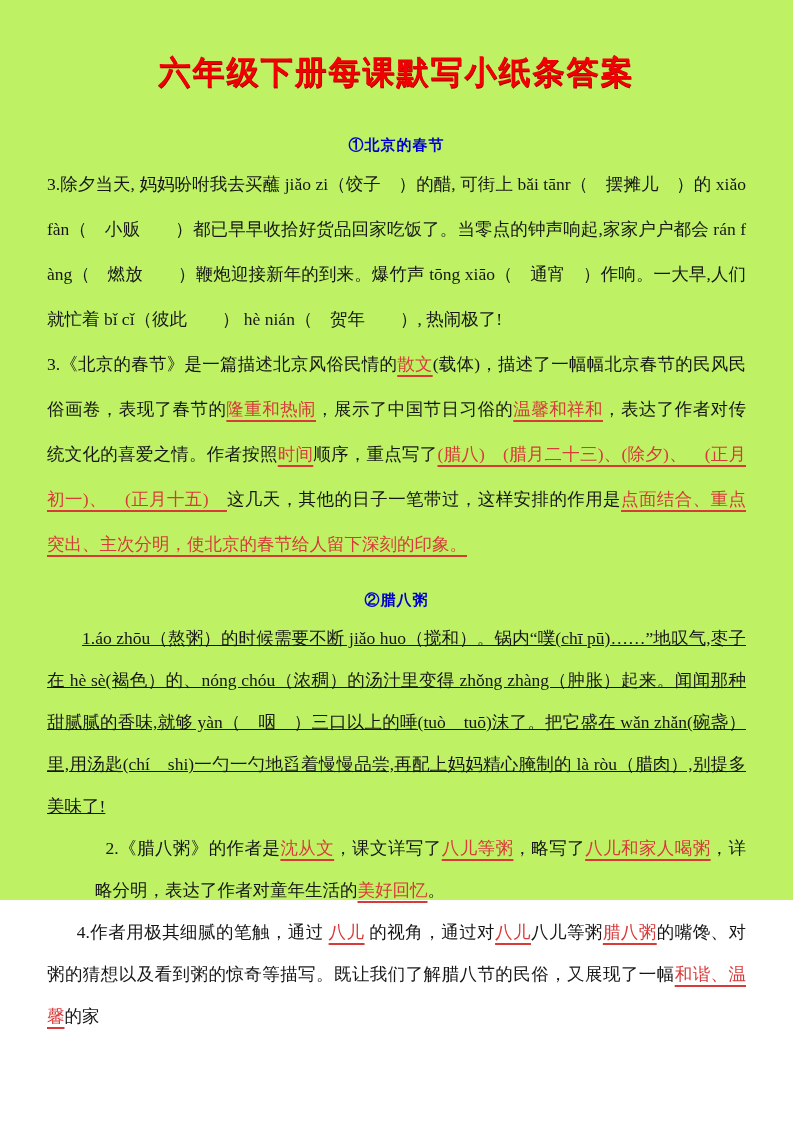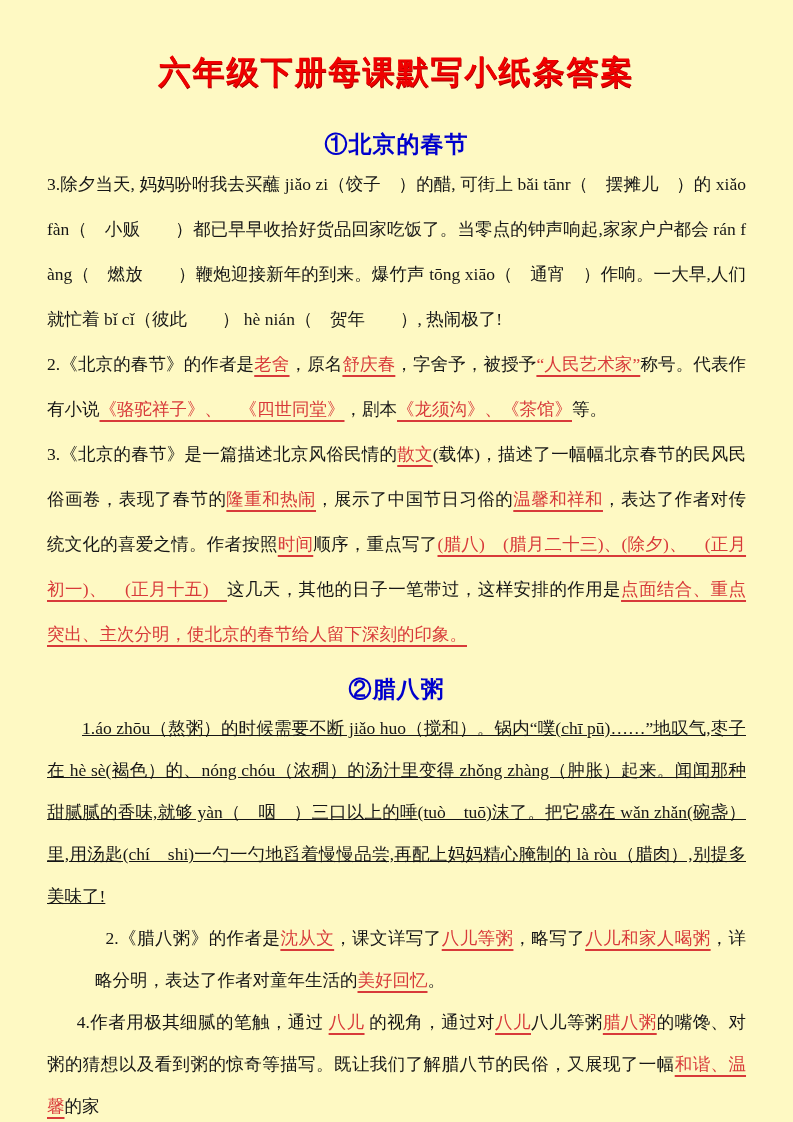--- a/index.html
+++ b/index.html
@@ -10,38 +10,38 @@
   body {
     width: 793px;
     height: 1122px;
     overflow: hidden;
     font-family: "Liberation Serif", "DejaVu Serif", serif;
     color: var(--body-color, #161616);
   }
   .page {
     box-sizing: border-box;
     width: 793px;
-    height: 1122px;
+    height: 900px;
     padding: 42px 47px 0 47px;
-    background: #fef9c3;
+    background: #bef264;
   }
   .doc-title {
     margin: 10px 0 0 0;
     text-align: center;
     font-size: 32px;
     line-height: 40px;
     font-weight: bold;
     letter-spacing: 2px;
     color: var(--title-color, #f00000);
     text-shadow: 0.6px 0.6px 0 #a00000;
   }
   .section-heading {
     margin: 40px 0 4px 0;
     text-align: center;
-    font-size: 23px;
+    font-size: 15px;
     line-height: 26px;
     font-weight: bold;
     letter-spacing: 1px;
     color: var(--heading-color, #0000cc);
   }
   .section-heading.second {
     margin-top: 20px;
   }
   p.body {
     margin: 0;
@@ -68,21 +68,20 @@
 
 <div class="page">
 
   <h1 class="doc-title">六年级下册每课默写小纸条答案</h1>
 
   <div class="section sec1">
     <h2 class="section-heading">①北京的春节</h2>
 
     <p class="body"><span class="plain">3.除夕当天, 妈妈吩咐我去买蘸 jiǎo zi（饺子　）的醋, 可街上 bǎi tānr（　摆摊儿　）的 xiǎo fàn（　小贩　　）都已早早收拾好货品回家吃饭了。当零点的钟声响起,家家户户都会 rán fàng（　燃放　　）鞭炮迎接新年的到来。爆竹声 tōng xiāo（　通宵　）作响。一大早,人们就忙着 bǐ cǐ（彼此　　） hè nián（　贺年　　）, 热闹极了!</span></p>
 
-    <p class="body"><span class="plain">2.《北京的春节》的作者是</span><span class="answer">老舍</span><span class="plain">，原名</span><span class="answer">舒庆春</span><span class="plain">，字舍予，被授予</span><span class="answer">“人民艺术家”</span><span class="plain">称号。代表作有小说</span><span class="answer">《骆驼祥子》、　《四世同堂》</span><span class="plain">，剧本</span><span class="answer">《龙须沟》、《茶馆》</span><span class="plain">等。</span></p>
 
     <p class="body"><span class="plain">3.《北京的春节》是一篇描述北京风俗民情的</span><span class="answer">散文</span><span class="plain">(载体)，描述了一幅幅北京春节的民风民俗画卷，表现了春节的</span><span class="answer">隆重和热闹</span><span class="plain">，展示了中国节日习俗的</span><span class="answer">温馨和祥和</span><span class="plain">，表达了作者对传统文化的喜爱之情。作者按照</span><span class="answer">时间</span><span class="plain">顺序，重点写了</span><span class="answer">(腊八)　(腊月二十三)、(除夕)、　(正月初一)、　(正月十五)　</span><span class="plain">这几天，其他的日子一笔带过，这样安排的作用是</span><span class="answer">点面结合、重点突出、主次分明，使北京的春节给人留下深刻的印象。</span></p>
   </div>
 
   <div class="section sec2">
     <h2 class="section-heading second">②腊八粥</h2>
 
     <p class="body indent-2"><span class="plain">1.áo zhōu（熬粥）的时候需要不断 jiǎo huo（搅和）。锅内“噗(chī pū)……”地叹气,枣子在 hè sè(褐色）的、nóng chóu（浓稠）的汤汁里变得 zhǒng zhàng（肿胀）起来。闻闻那种甜腻腻的香味,就够 yàn（　咽　）三口以上的唾(tuò　tuō)沫了。把它盛在 wǎn zhǎn(碗盏）里,用汤匙(chí　shi)一勺一勺地舀着慢慢品尝,再配上妈妈精心腌制的 là ròu（腊肉）,别提多美味了!</span></p>
 
     <p class="body indent-05"><span class="plain">2.《腊八粥》的作者是</span><span class="answer">沈从文</span><span class="plain">，课文详写了</span><span class="answer">八儿等粥</span><span class="plain">，略写了</span><span class="answer">八儿和家人喝粥</span><span class="plain">，详略分明，表达了作者对童年生活的</span><span class="answer">美好回忆</span><span class="plain">。</span></p>

